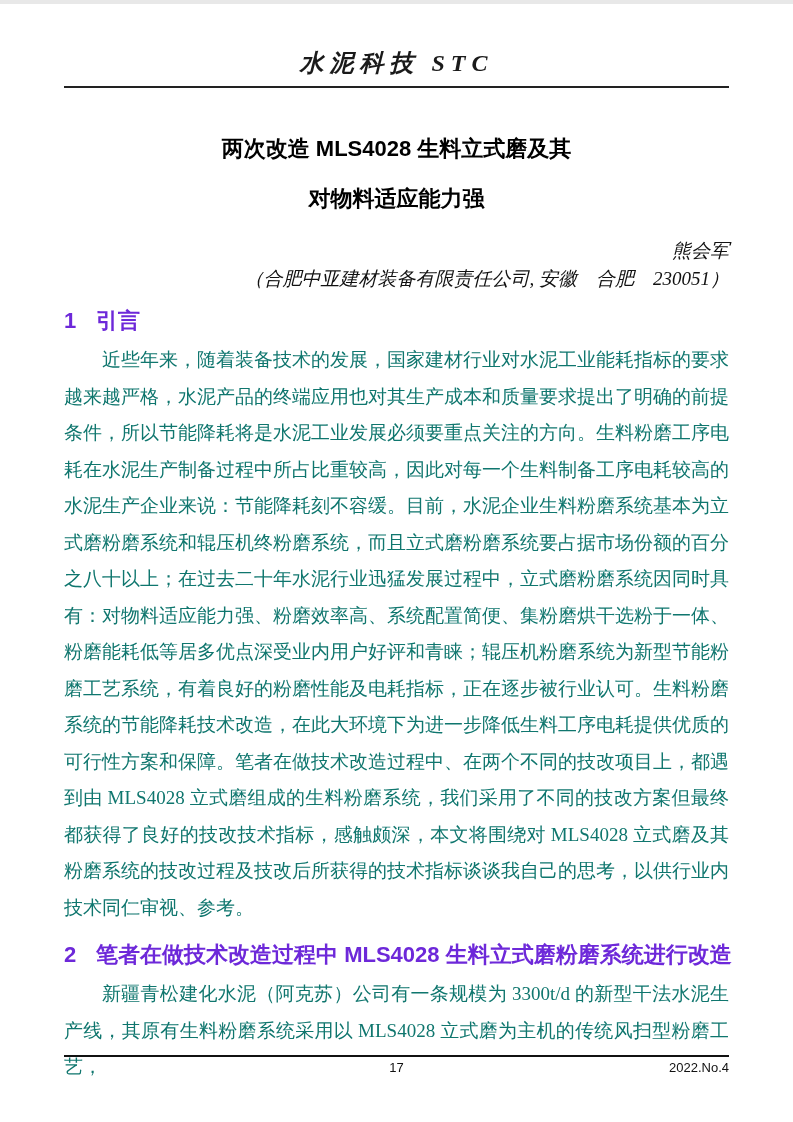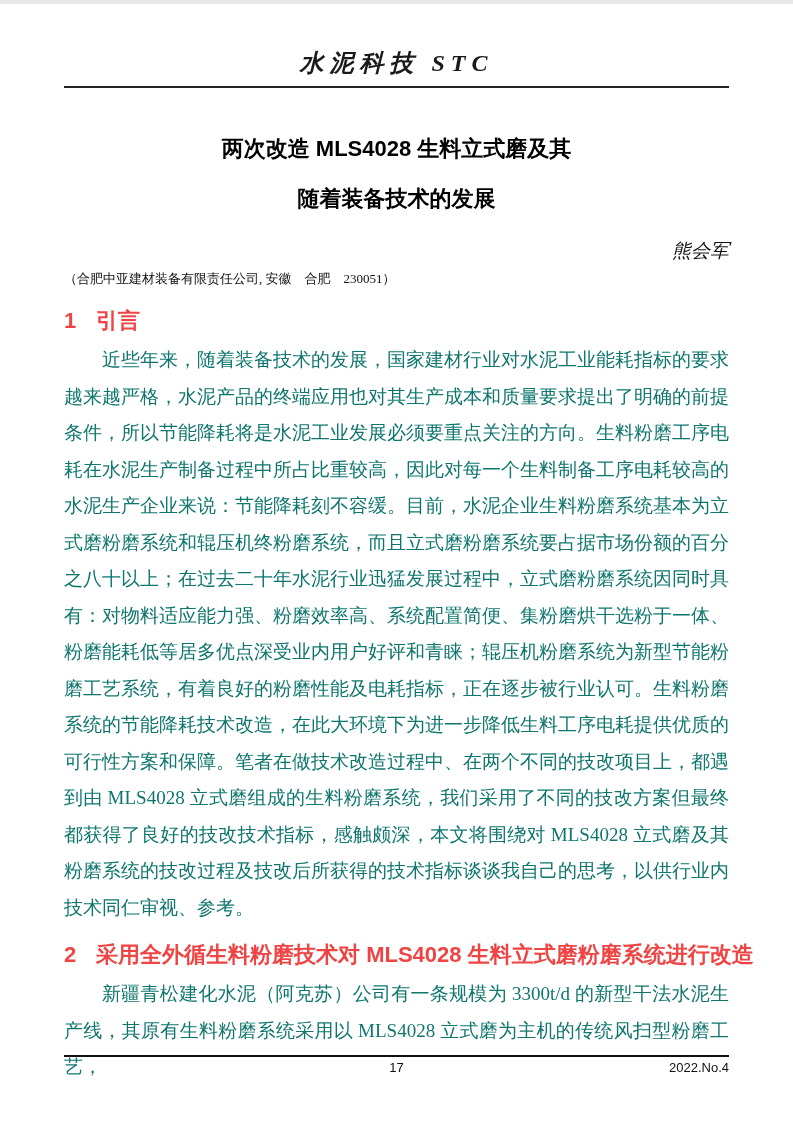--- a/index.html
+++ b/index.html
@@ -47,33 +47,34 @@
   }
   .author {
     margin-top: 14px;
     text-align: right;
     font-style: italic;
     font-size: 19px;
     line-height: 26px;
   }
   .affiliation {
     margin-top: 2px;
-    text-align: left;
-    font-size: 13px;
+    text-align: right;
+    font-style: italic;
+    font-size: 19px;
     line-height: 26px;
   }
 
   
   .section-heading {
     margin: 14px 0 0 0;
     font-family: "Liberation Sans", sans-serif;
     font-weight: bold;
     font-size: 22px;
     line-height: 30px;
-    color: #ef4444;
+    color: #6d28d9;
     white-space: nowrap;
   }
   .section-heading .sec-num { margin-right: 0.9em; }
   .body-para {
     margin: 6px 0 0 0;
     font-size: 19px;
     line-height: 36.5px;
     text-align: justify;
     text-justify: inter-ideograph;
     text-indent: 2em;
@@ -110,37 +111,37 @@
 <div class="page">
   <div class="content">
 
     <div class="journal-header">
       <div class="journal-title">水泥科技 STC</div>
     </div>
     <div class="header-rule"></div>
 
     <h1 class="article-title">
       <span>两次改造 MLS4028 生料立式磨及其</span><br>
-      <span>随着装备技术的发展</span>
+      <span>对物料适应能力强</span>
     </h1>
 
     <div class="author">熊会军</div>
 
     <div class="affiliation">（合肥中亚建材装备有限责任公司, 安徽　合肥　230051）</div>
 
     <div class="section">
       <h2 class="section-heading">
         <span class="sec-num">1</span><span>引言</span>
       </h2>
       <p class="body-para">近些年来，随着装备技术的发展，国家建材行业对水泥工业能耗指标的要求越来越严格，水泥产品的终端应用也对其生产成本和质量要求提出了明确的前提条件，所以节能降耗将是水泥工业发展必须要重点关注的方向。生料粉磨工序电耗在水泥生产制备过程中所占比重较高，因此对每一个生料制备工序电耗较高的水泥生产企业来说：节能降耗刻不容缓。目前，水泥企业生料粉磨系统基本为立式磨粉磨系统和辊压机终粉磨系统，而且立式磨粉磨系统要占据市场份额的百分之八十以上；在过去二十年水泥行业迅猛发展过程中，立式磨粉磨系统因同时具有：对物料适应能力强、粉磨效率高、系统配置简便、集粉磨烘干选粉于一体、粉磨能耗低等居多优点深受业内用户好评和青睐；辊压机粉磨系统为新型节能粉磨工艺系统，有着良好的粉磨性能及电耗指标，正在逐步被行业认可。生料粉磨系统的节能降耗技术改造，在此大环境下为进一步降低生料工序电耗提供优质的可行性方案和保障。笔者在做技术改造过程中、在两个不同的技改项目上，都遇到由 MLS4028 立式磨组成的生料粉磨系统，我们采用了不同的技改方案但最终都获得了良好的技改技术指标，感触颇深，本文将围绕对 MLS4028 立式磨及其粉磨系统的技改过程及技改后所获得的技术指标谈谈我自己的思考，以供行业内技术同仁审视、参考。</p>
     </div>
 
     <div class="section">
       <h2 class="section-heading">
-        <span class="sec-num">2</span><span>采用全外循生料粉磨技术对 MLS4028 生料立式磨粉磨系统进行改造</span>
+        <span class="sec-num">2</span><span>笔者在做技术改造过程中 MLS4028 生料立式磨粉磨系统进行改造</span>
       </h2>
       <p class="body-para">新疆青松建化水泥（阿克苏）公司有一条规模为 3300t/d 的新型干法水泥生产线，其原有生料粉磨系统采用以 MLS4028 立式磨为主机的传统风扫型粉磨工艺，</p>
     </div>
 
   </div>
 
   <div class="page-footer">
     <div class="footer-rule"></div>
     <div class="footer-row">
       <span class="footer-page-num">17</span>

